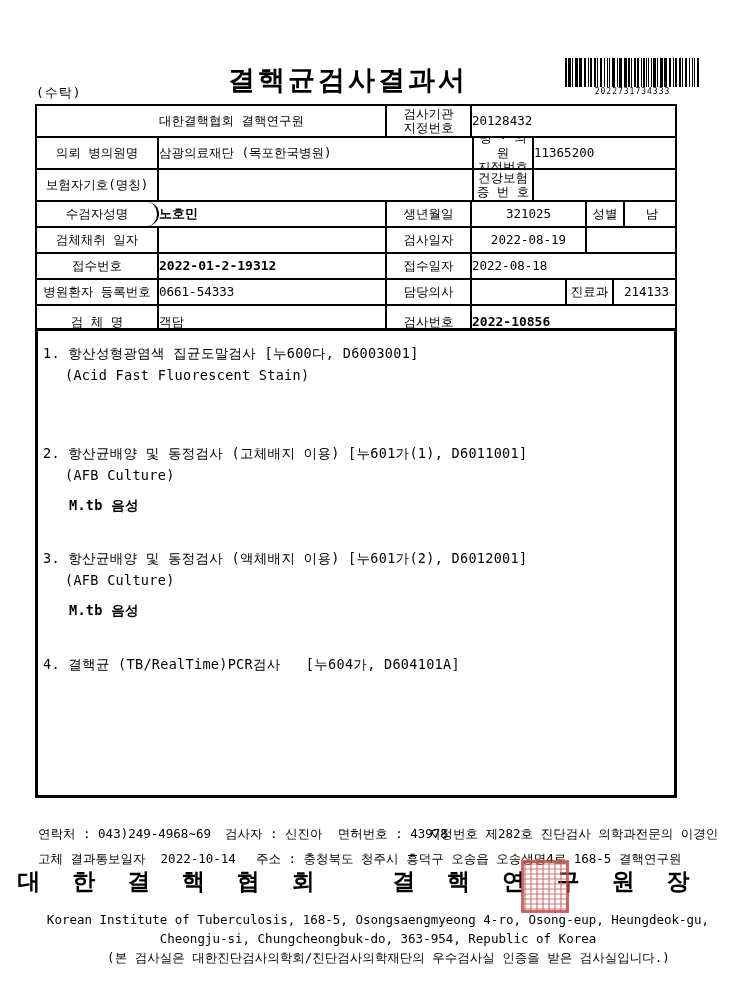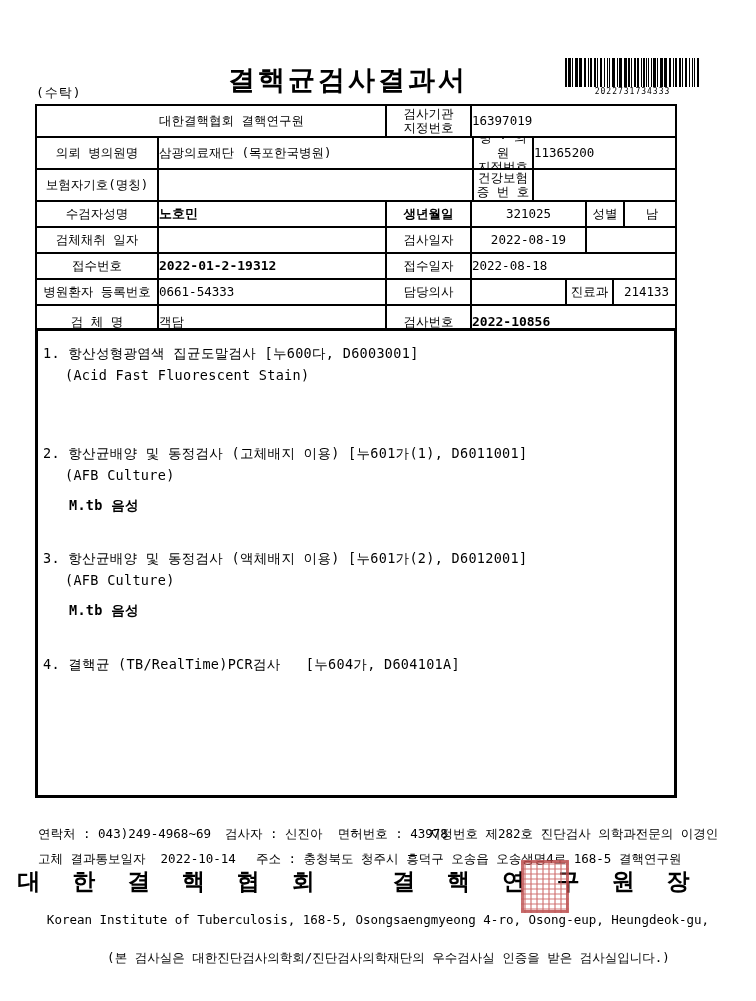--- a/index.html
+++ b/index.html
@@ -140,40 +140,40 @@
       </div>
     <div class="barcode-num">2022731734333</div>
   </div>
 
   <div class="abs ht" id="header-table">
       <div class="ht-row" style="height: 32px;">
         <div class="ht-cell center" style="width: 122px; flex: 0 0 122px; margin-top: 48px;">검사기관명</div>
         <div class="ht-cell left" style="width: 228px; flex: 0 0 228px;">대한결핵협회 결핵연구원</div>
         <div class="ht-cell center" style="width: 85px; flex: 0 0 85px;">검사기관
 지정번호</div>
-        <div class="ht-cell left" style="width: 207px; flex: 0 0 207px;">16397019</div>
+        <div class="ht-cell left" style="width: 207px; flex: 0 0 207px;">20128432</div>
       </div>
       <div class="ht-row" style="height: 32px;">
         <div class="ht-cell center" style="width: 122px; flex: 0 0 122px;">의뢰 병의원명</div>
         <div class="ht-cell left" style="width: 315px; flex: 0 0 315px;">삼광의료재단 (목포한국병원)</div>
         <div class="ht-cell center" style="width: 60px; flex: 0 0 60px;">병 · 의원
 지정번호</div>
         <div class="ht-cell left" style="width: 145px; flex: 0 0 145px;">11365200</div>
       </div>
       <div class="ht-row" style="height: 32px;">
         <div class="ht-cell center" style="width: 122px; flex: 0 0 122px;">보험자기호(명칭)</div>
         <div class="ht-cell left" style="width: 315px; flex: 0 0 315px;"></div>
         <div class="ht-cell center" style="width: 60px; flex: 0 0 60px;">건강보험
 증 번 호</div>
         <div class="ht-cell left" style="width: 145px; flex: 0 0 145px;"></div>
       </div>
       <div class="ht-row" style="height: 26px;">
-        <div class="ht-cell center" style="width: 122px; flex: 0 0 122px;">수검자성명</div>
+        <div class="ht-cell center" style="width: 122px; flex: 0 0 122px; border-radius: 12px;">수검자성명</div>
         <div class="ht-cell left bold" style="width: 228px; flex: 0 0 228px;">노호민</div>
-        <div class="ht-cell center" style="width: 85px; flex: 0 0 85px; font-weight: bold;">생년월일</div>
+        <div class="ht-cell center" style="width: 85px; flex: 0 0 85px;">생년월일</div>
         <div class="ht-cell center" style="width: 115px; flex: 0 0 115px;">321025</div>
         <div class="ht-cell center" style="width: 38px; flex: 0 0 38px;">성별</div>
         <div class="ht-cell center" style="width: 54px; flex: 0 0 54px;">남</div>
       </div>
       <div class="ht-row" style="height: 26px;">
         <div class="ht-cell center" style="width: 122px; flex: 0 0 122px;">검체채취 일자</div>
         <div class="ht-cell left" style="width: 228px; flex: 0 0 228px;"></div>
         <div class="ht-cell center" style="width: 85px; flex: 0 0 85px;">검사일자</div>
         <div class="ht-cell center" style="width: 115px; flex: 0 0 115px;">2022-08-19</div>
         <div class="ht-cell center" style="width: 92px; flex: 0 0 92px;"></div>
@@ -223,15 +223,16 @@
   <div class="abs foot" style="left:38px;top:826px;">연락처 : 043)249-4968~69</div>
   <div class="abs foot" style="left:225px;top:826px;">검사자 : 신진아  면허번호 : 43978</div>
   <div class="abs foot" style="left:428px;top:826px;">지정번호 제282호 진단검사 의학과전문의 이경인</div>
   <div class="abs foot" style="left:38px;top:851px;">고체 결과통보일자  2022-10-14</div>
   <div class="abs foot" style="left:256px;top:851px;">주소 : 충청북도 청주시 흥덕구 오송읍 오송생명4로 168-5 결핵연구원</div>
 
   <div class="abs signature">대 한 결 핵 협 회   결 핵 연 구 원 장</div>
   <div class="abs stamp"></div>
 
   <div class="abs eng" style="top:912px;">Korean Institute of Tuberculosis, 168-5, Osongsaengmyeong 4-ro, Osong-eup, Heungdeok-gu,</div>
+  <div class="abs eng" style="top:931px;">Cheongju-si, Chungcheongbuk-do, 363-954, Republic of Korea</div>
   <div class="abs note" style="top:950px;">(본 검사실은 대한진단검사의학회/진단검사의학재단의 우수검사실 인증을 받은 검사실입니다.)</div>
 
 </div>
 
 </body></html>

